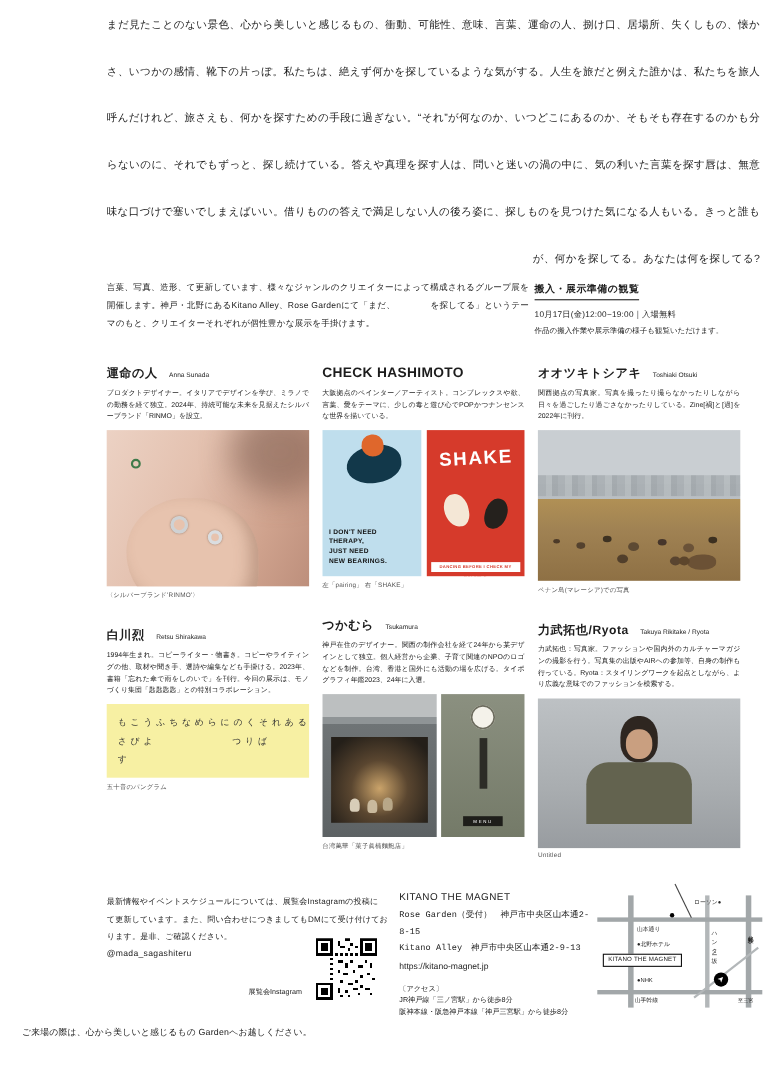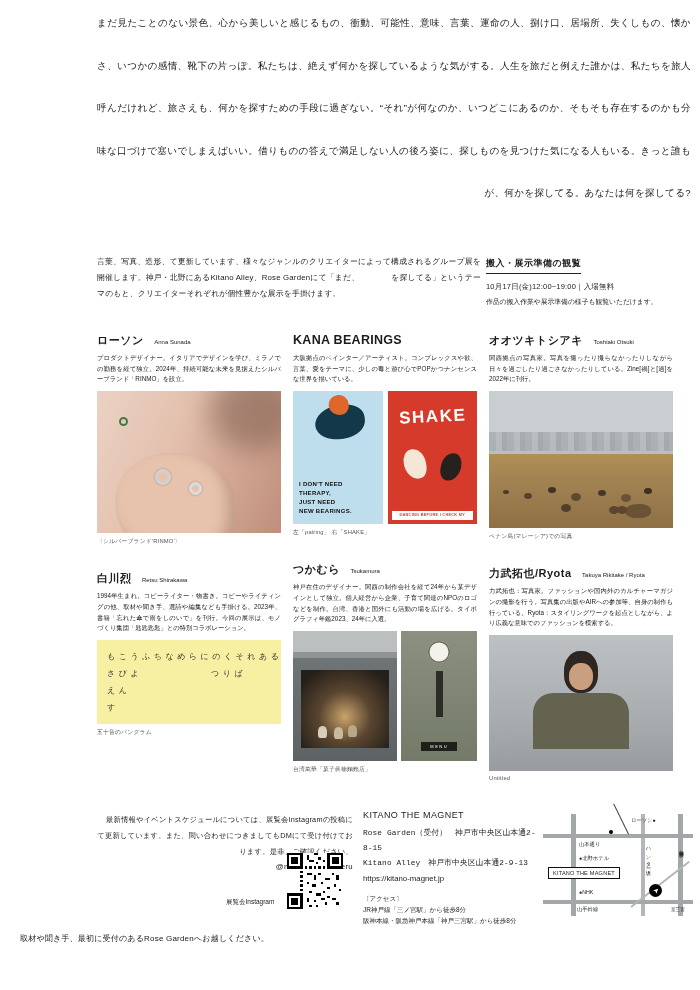--- a/index.html
+++ b/index.html
@@ -71,21 +71,21 @@
   .shop-sign { position:relative; width:42%; background:linear-gradient(#8b9080,#747a68); }
   .sign-circle { position:absolute; left:50%; top:10px; width:22px; height:22px; margin-left:-11px; background:#f4f2ea; border-radius:50%; box-shadow:inset 0 0 0 1.5px #6d6d5f; }
   .sign-strip { position:absolute; left:50%; top:40px; width:7px; height:46px; margin-left:-3.5px; background:#2c2c26; }
   .sign-plate { position:absolute; left:50%; bottom:10px; width:36px; margin-left:-18px; height:9px; background:#1e1e1a; color:#fff; font-size:4px; letter-spacing:1.5px; line-height:9px; text-align:center; }
   
   .art-portrait { height:136px; background:linear-gradient(#bdc1c4 0%,#a9adb0 60%,#989ca0 100%); }
   .pt-head { position:relative; width:34px; height:42px; background:#2e2620; border-radius:46% 46% 42% 42%; margin:16px auto 0; }
   .pt-head::after { content:""; position:absolute; left:5px; top:12px; width:24px; height:27px; background:#c99f80; border-radius:46%; }
   .pt-body { width:96px; height:56px; background:#63634f; border-radius:20px 20px 0 0; margin:0 auto; }
   
-  .contact { position:absolute; left:97px; top:812px; width:256px;text-align:right; }
+  .contact { position:absolute; left:97px; top:812px; width:256px; }
   .c-line { font-size:7.3px; line-height:16px; letter-spacing:.2px; }
   .c-handle { font-size:7.8px; margin-top:2px; letter-spacing:.3px; }
   .qr { position:absolute; left:287px; top:853px; width:56px; height:56px; }
   .qr-label { position:absolute; left:226px; top:898px; font-size:6.5px; color:#222; }
   .venue { position:absolute; left:363px; top:810px; width:180px; }
   .v-name { font-size:9px; letter-spacing:.4px; margin-bottom:6px; }
   .v-line { font-size:7.8px; line-height:15px; letter-spacing:.1px;font-family:Liberation Mono, monospace; }
   .v-url { font-size:7.8px; line-height:15px; }
   .v-access-title { font-size:6.5px; margin-top:9px; }
   .v-access { font-size:6.5px; line-height:11px; }
@@ -116,20 +116,21 @@
 </style>
 </head>
 <body>
 
 <div class="page">
 
   <section class="intro">
     <div class="intro-line jl">まだ見たことのない景色、心から美しいと感じるもの、衝動、可能性、意味、言葉、運命の人、捌け口、居場所、失くしもの、懐かし</div>
     <div class="intro-line jl">さ、いつかの感情、靴下の片っぽ。私たちは、絶えず何かを探しているような気がする。人生を旅だと例えた誰かは、私たちを旅人と</div>
     <div class="intro-line jl">呼んだけれど、旅さえも、何かを探すための手段に過ぎない。“それ”が何なのか、いつどこにあるのか、そもそも存在するのかも分か</div>
+    <div class="intro-line jl">らないのに、それでもずっと、探し続けている。答えや真理を探す人は、問いと迷いの渦の中に、気の利いた言葉を探す唇は、無意</div>
     <div class="intro-line jl">味な口づけで塞いでしまえばいい。借りものの答えで満足しない人の後ろ姿に、探しものを見つけた気になる人もいる。きっと誰も</div>
     <div class="intro-line">が、何かを探してる。あなたは何を探してる?</div>
   </section>
 
   <section class="about">
     <div class="about-line jl">言葉、写真、造形、て更新しています、様々なジャンルのクリエイターによって構成されるグループ展を</div>
     <div class="about-line jl">開催します。神戸・北野にあるKitano Alley、Rose Gardenにて「まだ、　　　　を探してる」というテー</div>
     <div class="about-line">マのもと、クリエイターそれぞれが個性豊かな展示を手掛けます。</div>
   </section>
 
@@ -137,21 +138,21 @@
     <div class="viewing-title">搬入・展示準備の観覧</div>
     <div class="viewing-schedule">10月17日(金)12:00−19:00｜入場無料</div>
     <div class="viewing-note">作品の搬入作業や展示準備の様子も観覧いただけます。</div>
   </aside>
 
   <section class="grid">
 
     <div class="col">
       <article class="profile">
         <header class="p-head">
-          <span class="jp">ローソン</span>
+          <span class="jp">運命の人</span>
           <span class="en">Anna Sunada</span>
         </header>
         <p class="bio">プロダクトデザイナー。イタリアでデザインを学び、ミラノでの勤務を経て独立。2024年、持続可能な未来を見据えたシルバーブランド「RINMO」を設立。</p>
         <div class="art art-anna">
           <div class="an-shadow"></div>
           <div class="an-hand"></div>
           <div class="ring r1"></div>
           <div class="ring r2"></div>
           <div class="r-green"></div>
         </div>
@@ -160,31 +161,30 @@
 
       <article class="profile">
         <header class="p-head">
           <span class="jp">白川烈</span>
           <span class="en">Retsu Shirakawa</span>
         </header>
         <p class="bio">1994年生まれ。コピーライター・物書き。コピーやライティングの他、取材や聞き手、選詩や編集なども手掛ける。2023年、書籍「忘れた傘で雨をしのいで」を刊行。今回の展示は、モノづくり集団「匙匙匙匙」との特別コラボレーション。</p>
         <div class="art art-pangram">
           <div class="pg-row">もこうふちなめらにのくそれある</div>
           <div class="pg-row">さびよ　　　　　　つりば</div>
-          <div class="pg-row">えん</div>
           <div class="pg-row">す</div>
         </div>
         <div class="cap">五十音のパングラム</div>
       </article>
     </div>
 
     <div class="col">
       <article class="profile">
         <header class="p-head">
-          <span class="jp latin">KANA BEARINGS</span>
+          <span class="jp latin">CHECK HASHIMOTO</span>
           <span class="en"></span>
         </header>
         <p class="bio">大阪拠点のペインター／アーティスト。コンプレックスや欲、言葉、愛をテーマに、少しの毒と遊び心でPOPかつナンセンスな世界を描いている。</p>
         <div class="art art-posters">
           <div class="poster pairing">
             <div class="pp-fig"></div>
             <div class="pp-text">
               <div>I DON'T NEED</div>
               <div>THERAPY,</div>
               <div>JUST NEED</div>
@@ -342,14 +342,14 @@
     <span class="m-label ml-hunter">ハンター坂</span>
     <span class="m-label ml-kitanozaka">北野坂</span>
     <span class="m-label ml-nhk">●NHK</span>
     <span class="m-label ml-yamate">山手幹線</span>
     <span class="m-label ml-sannomiya">至三宮</span>
     <div class="compass">
         <span>➤</span>
       </div>
   </div>
 
-  <div class="footer-note">取材や聞き手、最初に受付のあるRose Gardenへお越しください。</div>
+  <div class="footer-note">ご来場の際は、心から美しいと感じるもの Gardenへお越しください。</div>
 </div>
 
 </body></html>

